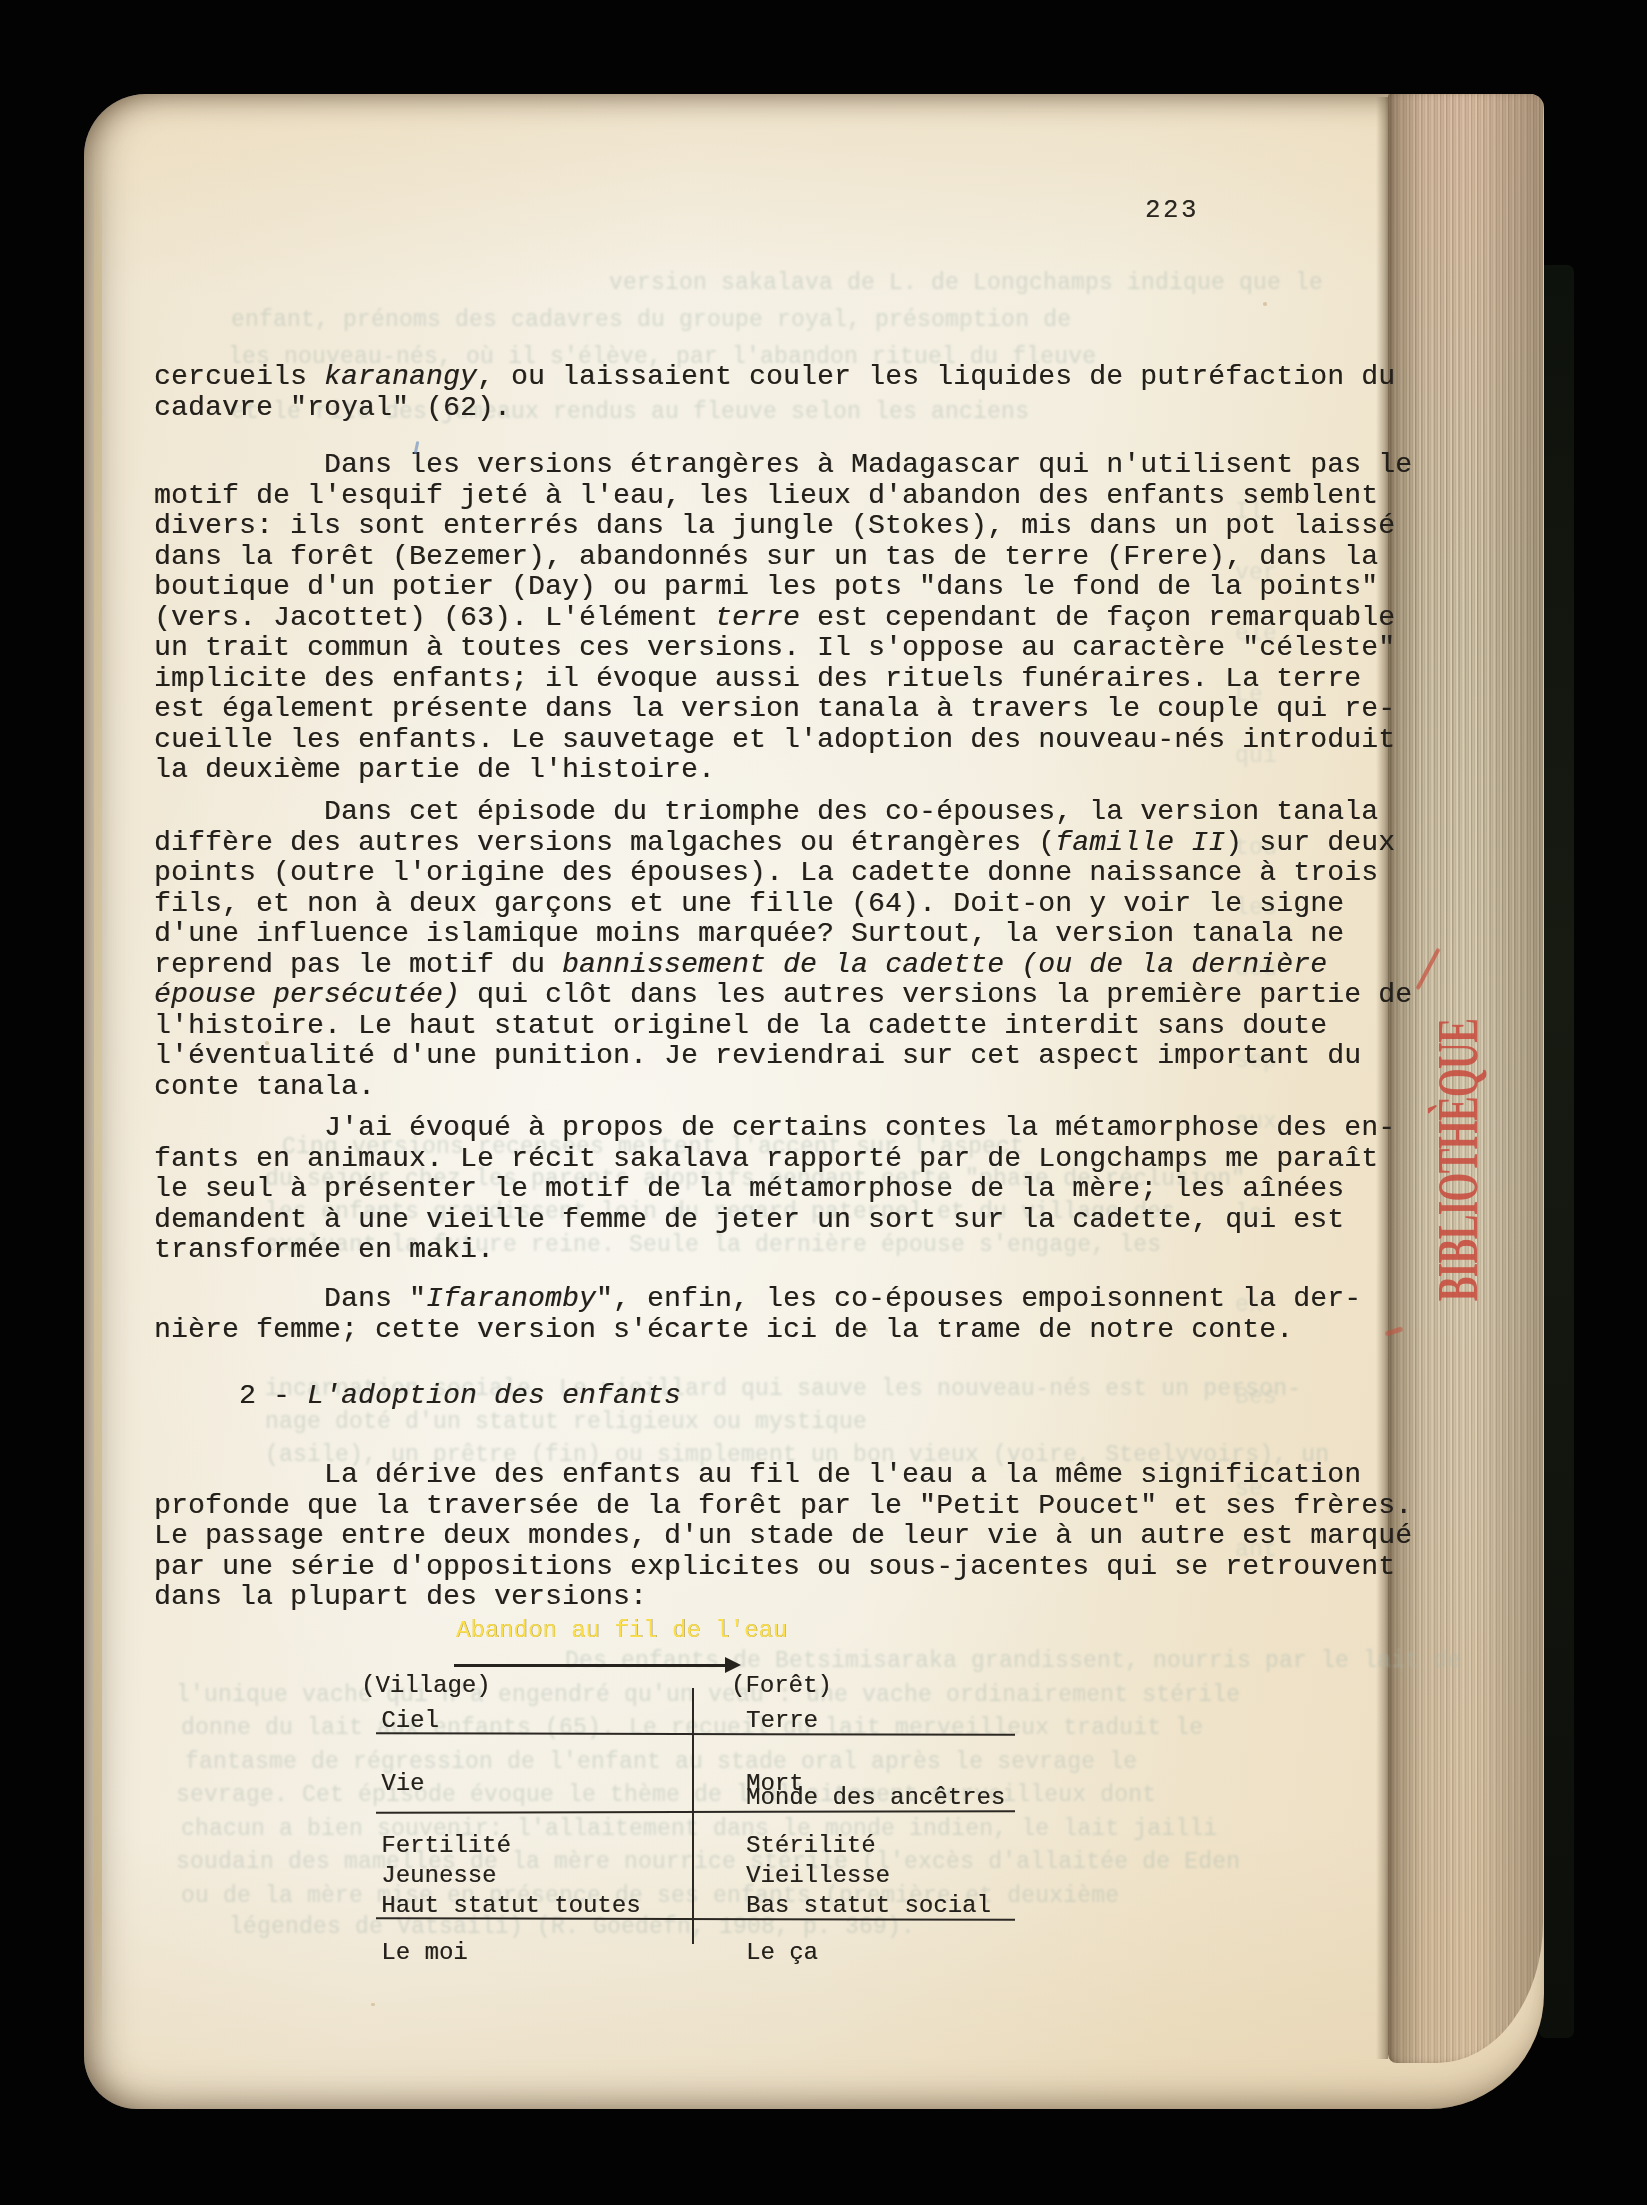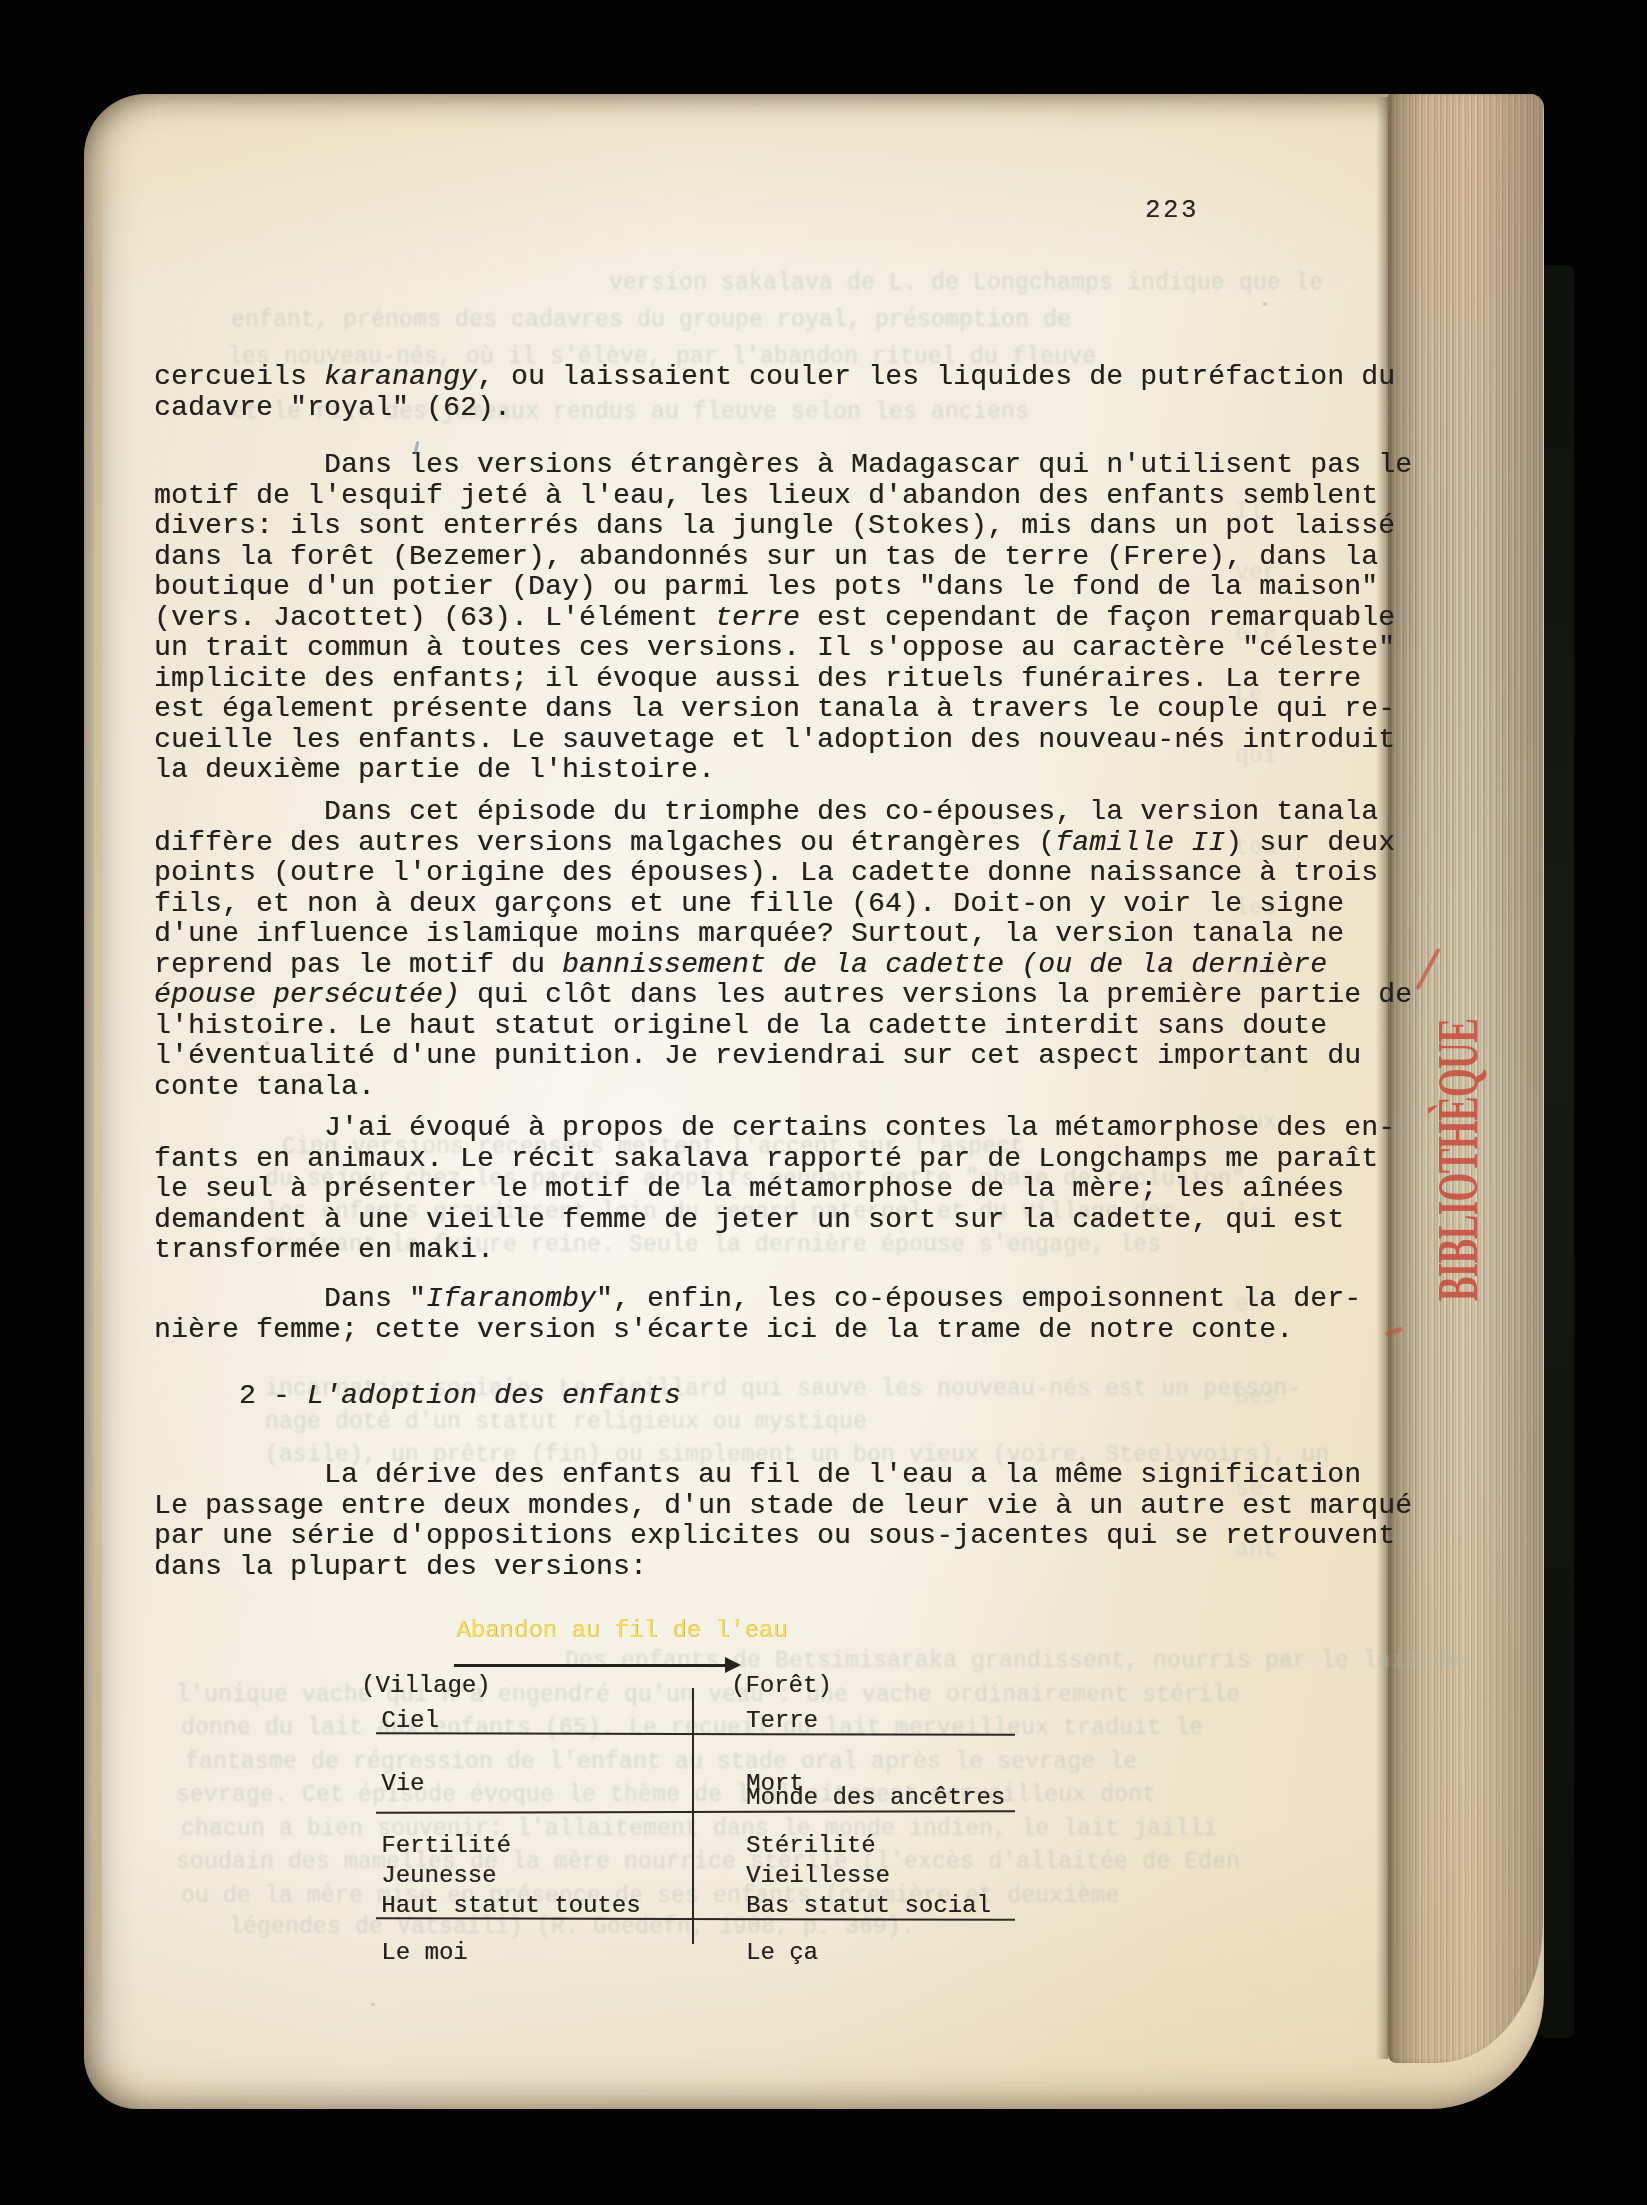--- a/index.html
+++ b/index.html
@@ -134,21 +134,21 @@
 
   <div class="typing" id="p1">
       <div class="line"><span>cercueils </span><em>karanangy</em><span>, ou laissaient couler les liquides de putréfaction du</span></div>
       <div class="line"><span>cadavre "royal" (62).</span></div>
     </div>
   <div class="typing" id="p2">
       <div class="line"><span>          Dans les versions étrangères à Madagascar qui n'utilisent pas le</span></div>
       <div class="line"><span>motif de l'esquif jeté à l'eau, les lieux d'abandon des enfants semblent</span></div>
       <div class="line"><span>divers: ils sont enterrés dans la jungle (Stokes), mis dans un pot laissé</span></div>
       <div class="line"><span>dans la forêt (Bezemer), abandonnés sur un tas de terre (Frere), dans la</span></div>
-      <div class="line"><span>boutique d'un potier (Day) ou parmi les pots "dans le fond de la maison"</span></div>
+      <div class="line"><span>boutique d'un potier (Day) ou parmi les pots "dans le fond de la points"</span></div>
       <div class="line"><span>(vers. Jacottet) (63). L'élément </span><em>terre</em><span> est cependant de façon remarquable</span></div>
       <div class="line"><span>un trait commun à toutes ces versions. Il s'oppose au caractère "céleste"</span></div>
       <div class="line"><span>implicite des enfants; il évoque aussi des rituels funéraires. La terre</span></div>
       <div class="line"><span>est également présente dans la version tanala à travers le couple qui re-</span></div>
       <div class="line"><span>cueille les enfants. Le sauvetage et l'adoption des nouveau-nés introduit</span></div>
       <div class="line"><span>la deuxième partie de l'histoire.</span></div>
     </div>
   <div class="typing" id="p3">
       <div class="line"><span>          Dans cet épisode du triomphe des co-épouses, la version tanala</span></div>
       <div class="line"><span>diffère des autres versions malgaches ou étrangères (</span><em>famille II</em><span>) sur deux</span></div>
@@ -170,20 +170,21 @@
     </div>
   <div class="typing" id="p5">
       <div class="line"><span>          Dans "</span><em>Ifaranomby</em><span>", enfin, les co-épouses empoisonnent la der-</span></div>
       <div class="line"><span>nière femme; cette version s'écarte ici de la trame de notre conte.</span></div>
     </div>
   <div class="typing" id="heading">
       <div class="line"><span>     2 - </span><em>L'adoption des enfants</em></div>
     </div>
   <div class="typing" id="p6">
       <div class="line"><span>          La dérive des enfants au fil de l'eau a la même signification</span></div>
+      <div class="line"><span>profonde que la traversée de la forêt par le "Petit Poucet" et ses frères.</span></div>
       <div class="line"><span>Le passage entre deux mondes, d'un stade de leur vie à un autre est marqué</span></div>
       <div class="line"><span>par une série d'oppositions explicites ou sous-jacentes qui se retrouvent</span></div>
       <div class="line"><span>dans la plupart des versions:</span></div>
     </div>
 
   <div class="tbl-title">Abandon au fil de l'eau</div>
   <div class="tbl-arrow"></div>
   <div class="optable">
     <div class="hdr-left">(Village)</div>
     <div class="hdr-right">(Forêt)</div>

